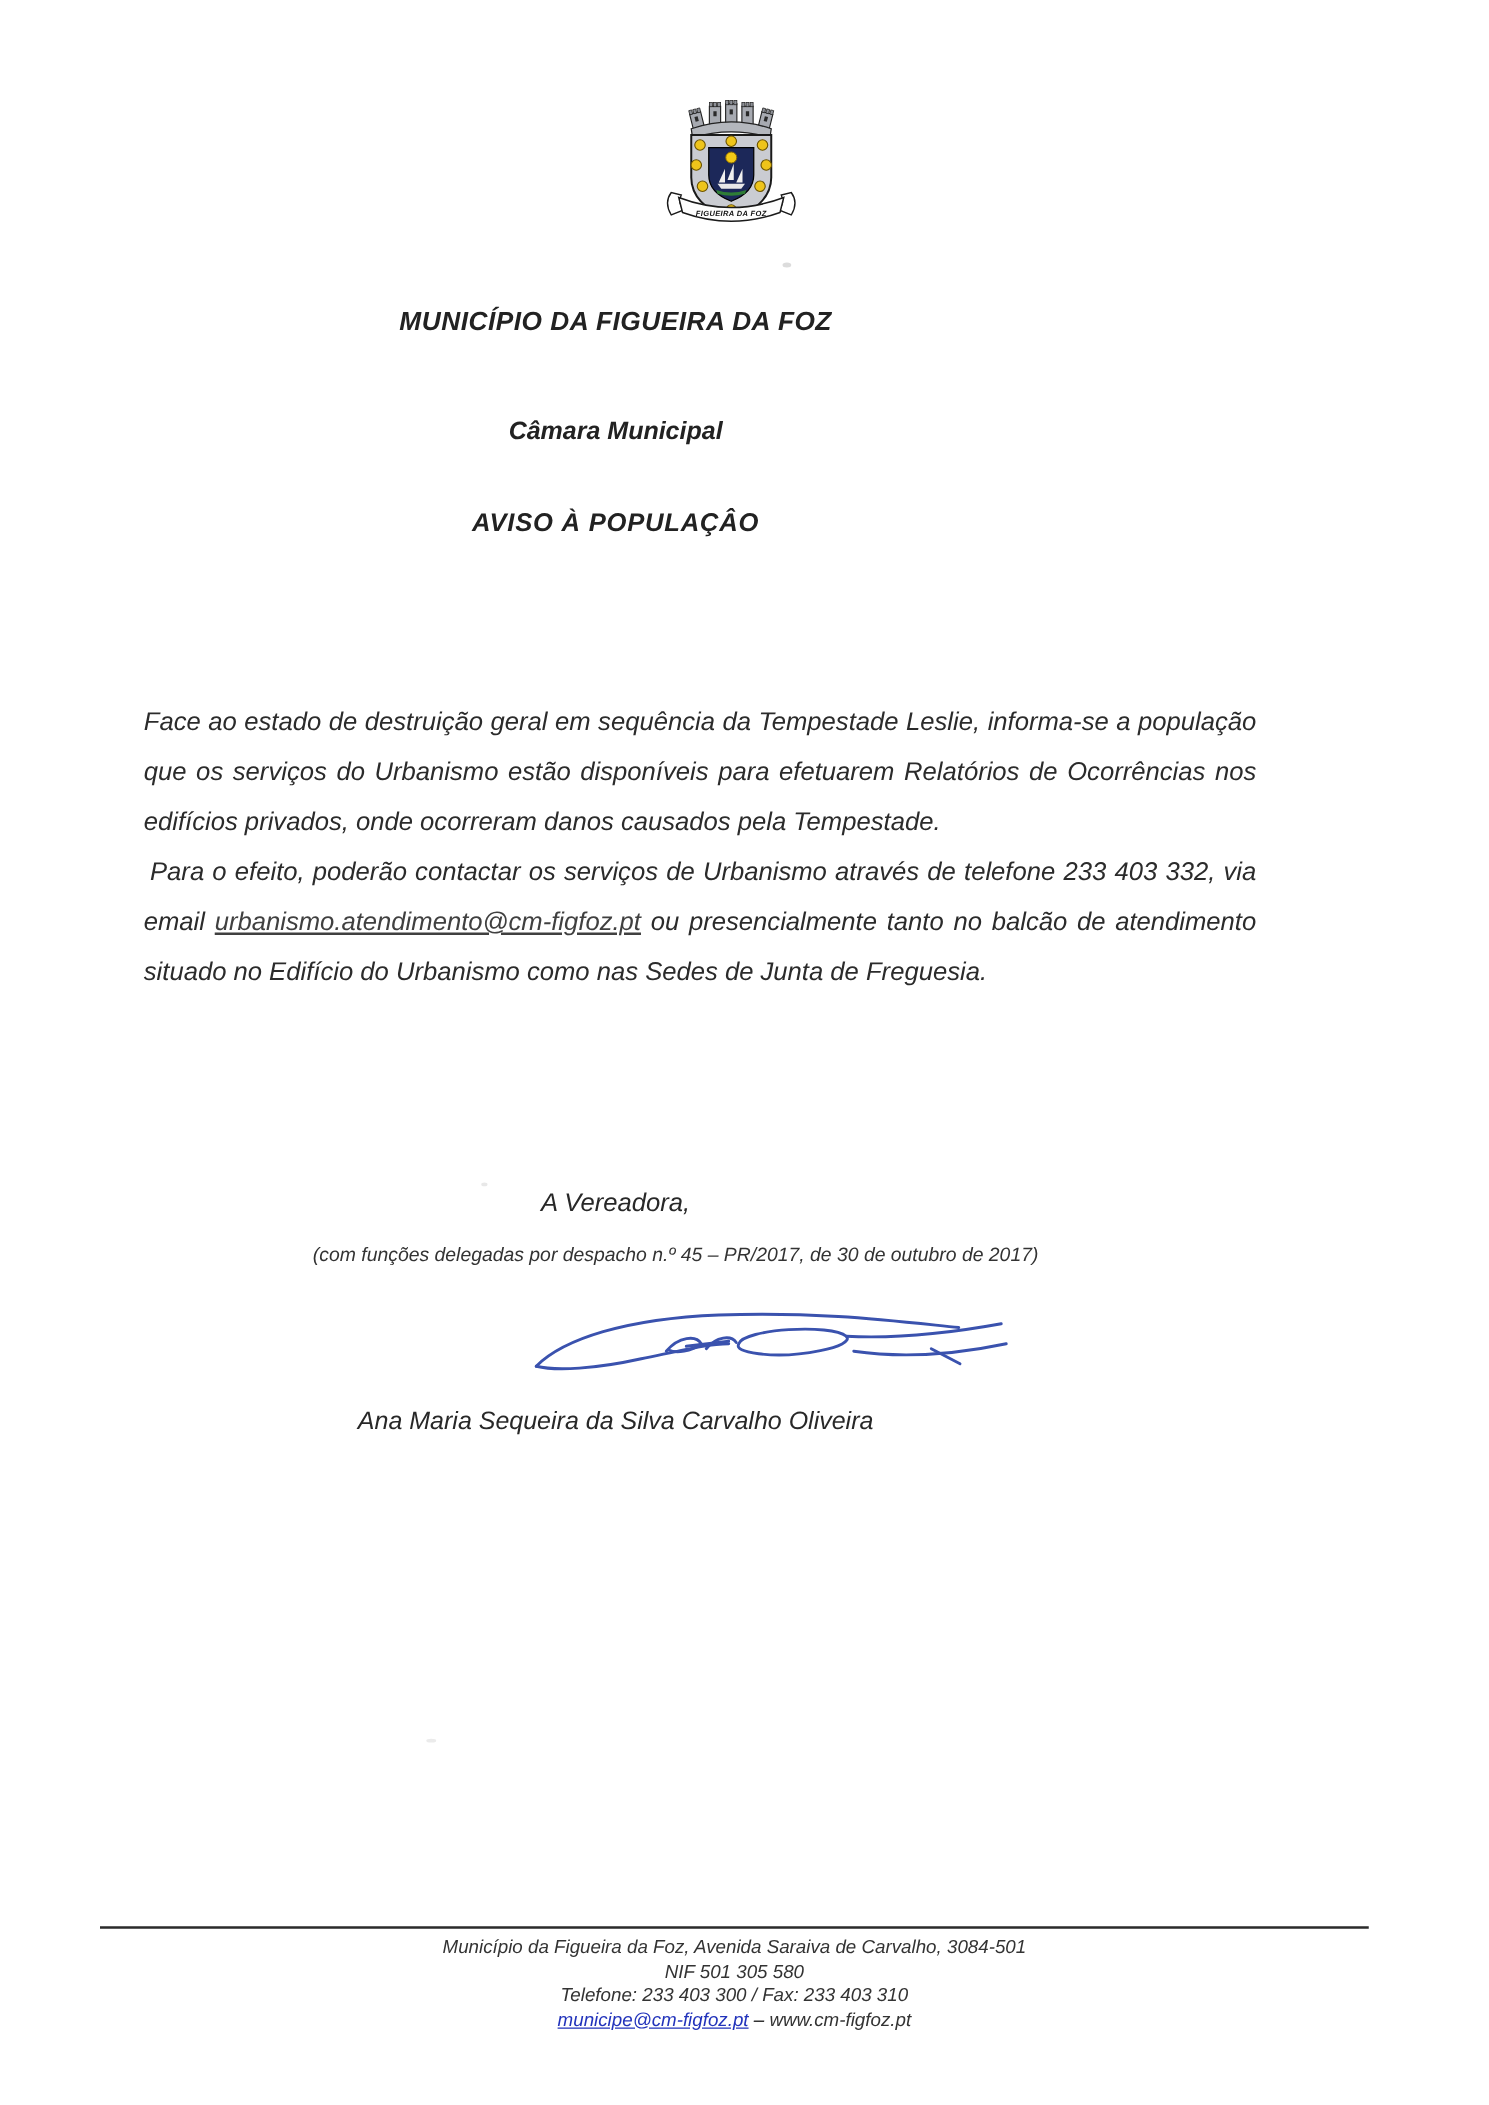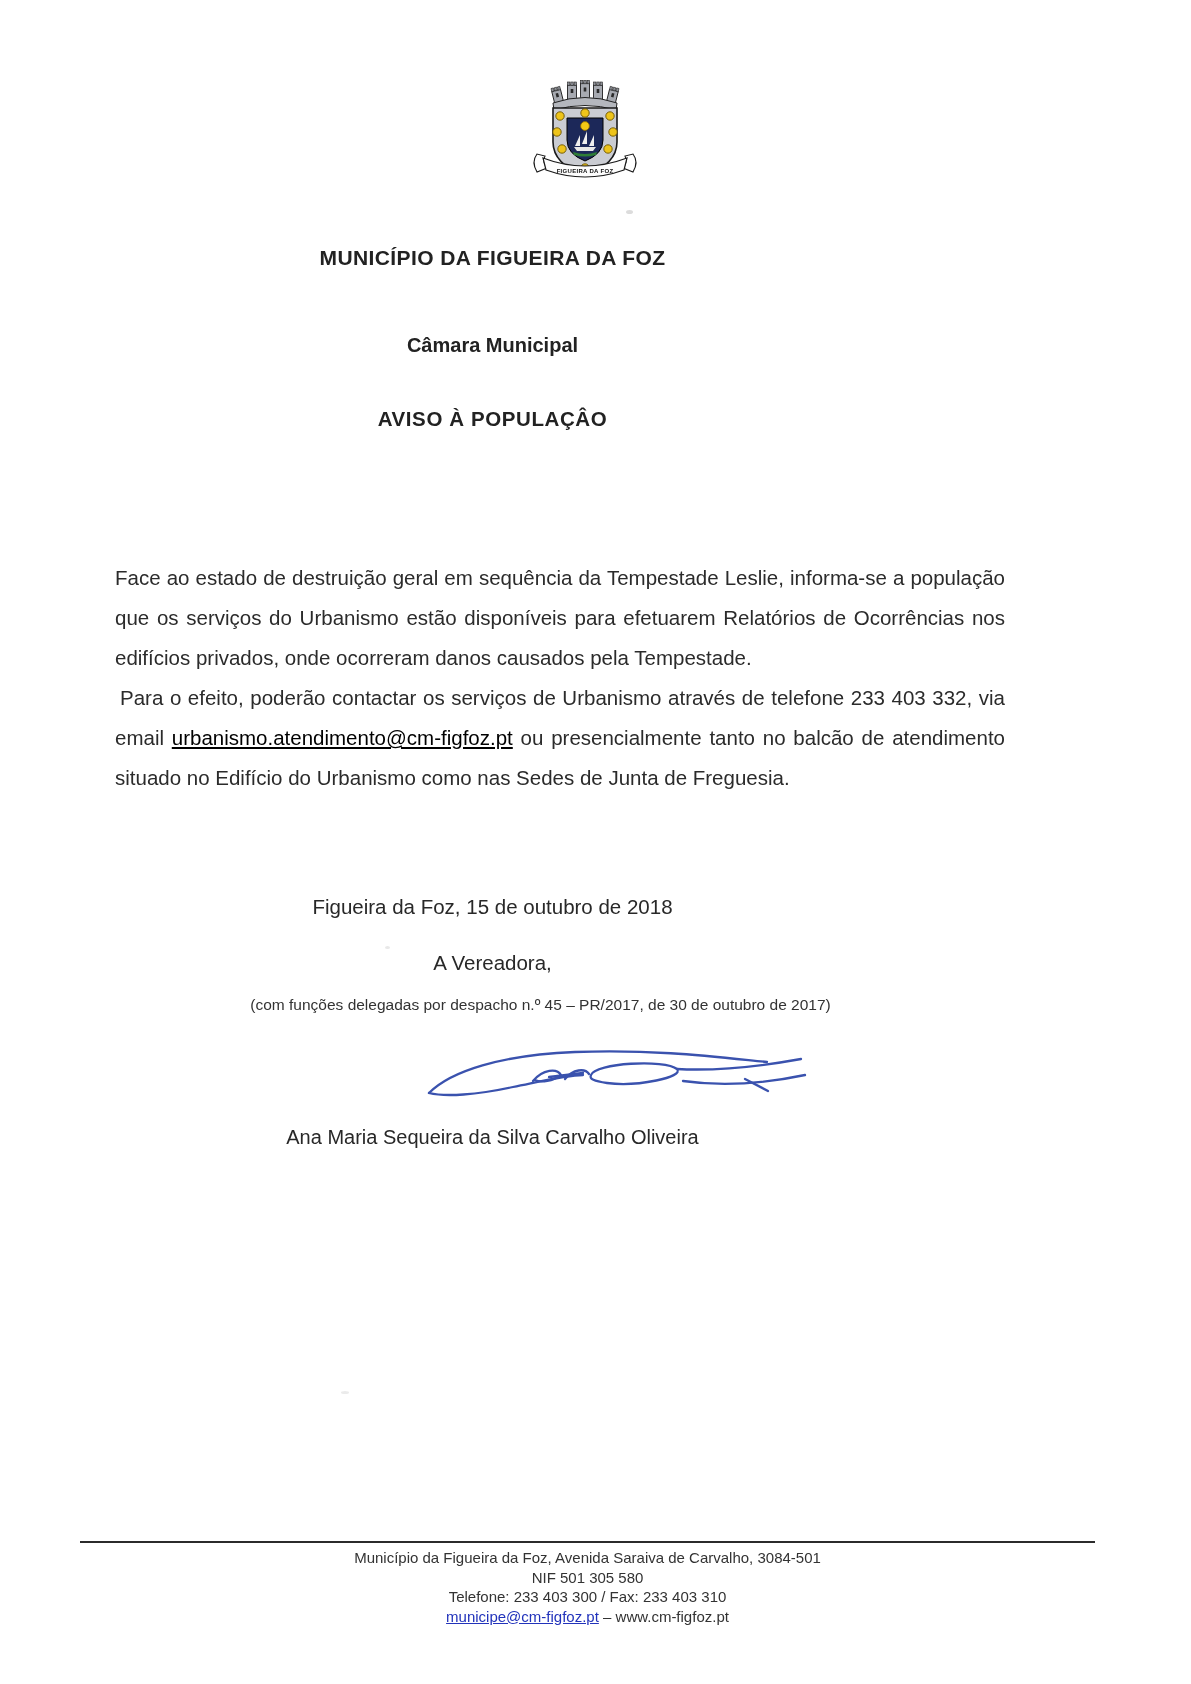--- a/index.html
+++ b/index.html
@@ -10,20 +10,21 @@
     background: #ffffff;
     font-family: "Liberation Sans", sans-serif;
     color: #282828;
     overflow: hidden;
   }
   .page {
     position: relative;
     width: 985px;
     height: 1684px;
     background: #ffffff;
+    font-style: italic;
   }
   .logo {
     position: absolute;
     left: 529px;
     top: 80px;
     width: 112px;
     height: 106px;
   }
   .center-line {
     position: absolute;
@@ -58,21 +59,21 @@
     width: 890px;
     font-size: 20.5px;
     line-height: 40px;
     text-align: justify;
     color: #2b2b2b;
     margin-left: 18px;
   }
   .body-text p { margin: 0; }
   .body-text p.second { text-indent: 5px; }
   a.doc-link {
-    color: #000000;
+    color: #404040;
     text-decoration: underline;
     cursor: pointer;
   }
   .date-line   { top: 895px;  font-size: 20.5px; }
   .signer-title{ top: 951px;  font-size: 20.5px; }
   .delegation  { top: 996px;  font-size: 15.5px; color: #333; padding-left: 48px; }
   .signature-wrap {
     position: absolute;
     left: 415px;
     top: 1035px;
@@ -186,21 +187,20 @@
 
   <div class="center-line title-municipality">MUNICÍPIO DA FIGUEIRA DA FOZ</div>
   <div class="center-line title-department">Câmara Municipal</div>
   <div class="center-line title-notice">AVISO À POPULAÇÂO</div>
 
   <div class="body-text">
     <p><span>Face ao estado de destruição geral em sequência da Tempestade Leslie, informa-se a população que os serviços do Urbanismo estão disponíveis para efetuarem Relatórios de Ocorrências nos edifícios privados, onde ocorreram danos causados pela Tempestade.</span></p>
     <p class="second"><span>Para o efeito, poderão contactar os serviços de Urbanismo através de telefone 233 403 332, via email </span><a href="#" class="doc-link">urbanismo.atendimento@cm-figfoz.pt</a><span> ou presencialmente tanto no balcão de atendimento situado no Edifício do Urbanismo como nas Sedes de Junta de Freguesia.</span></p>
   </div>
 
-  <div class="center-line date-line">Figueira da Foz, 15 de outubro de 2018</div>
   <div class="center-line signer-title">A Vereadora,</div>
   <div class="center-line delegation">(com funções delegadas por despacho n.º 45 – PR/2017, de 30 de outubro de 2017)</div>
 
   <div class="signature-wrap">
     <svg viewBox="0 0 400 70" width="400" height="70">
       <g fill="none" stroke="#3a52ae" stroke-width="2.3" stroke-linecap="round" stroke-linejoin="round">
         <path d="M14,58 C36,36 86,20 160,17 C240,14 302,22 352,27"></path>
         <path d="M14,58 C30,62 62,60 98,52 C132,45 152,40 168,40"></path>
         <path d="M118,46 C128,34 142,33 146,40 C138,46 126,48 120,45"></path>
         <path d="M134,42 L168,38"></path>

